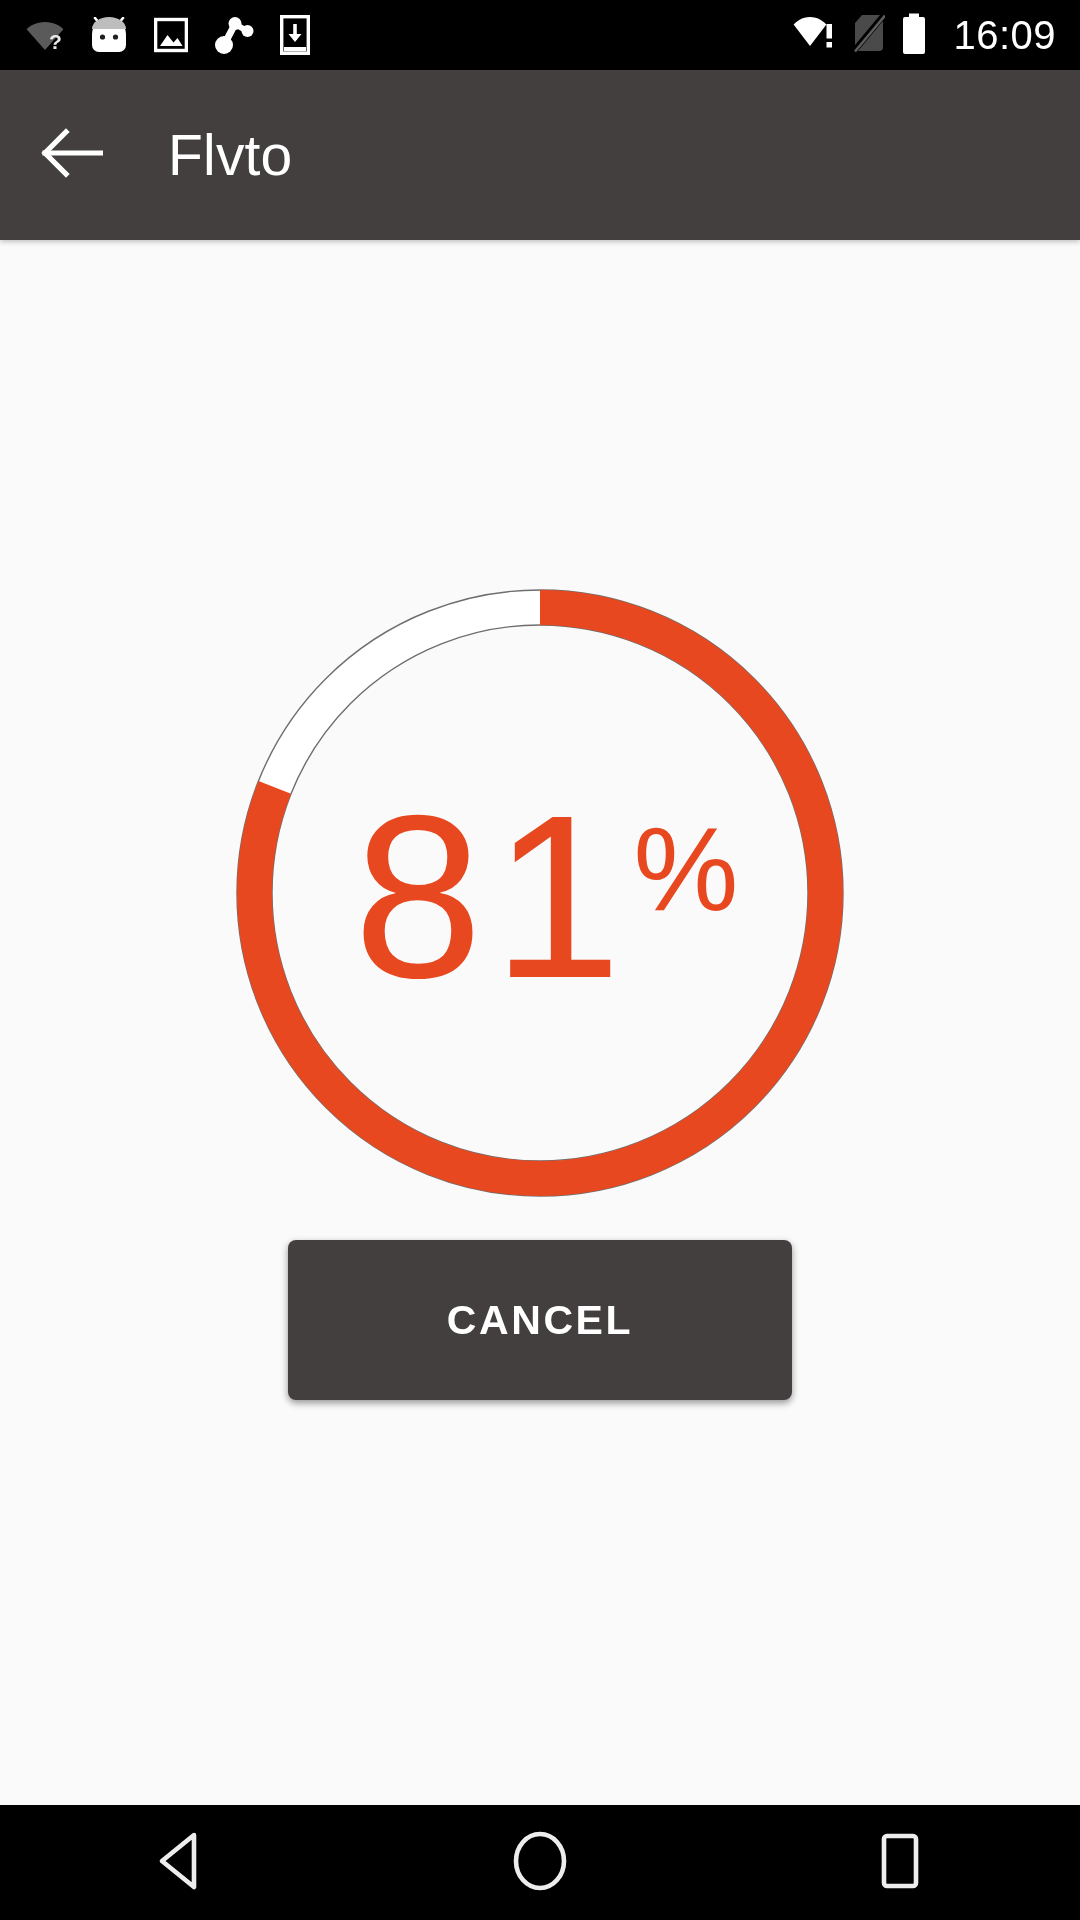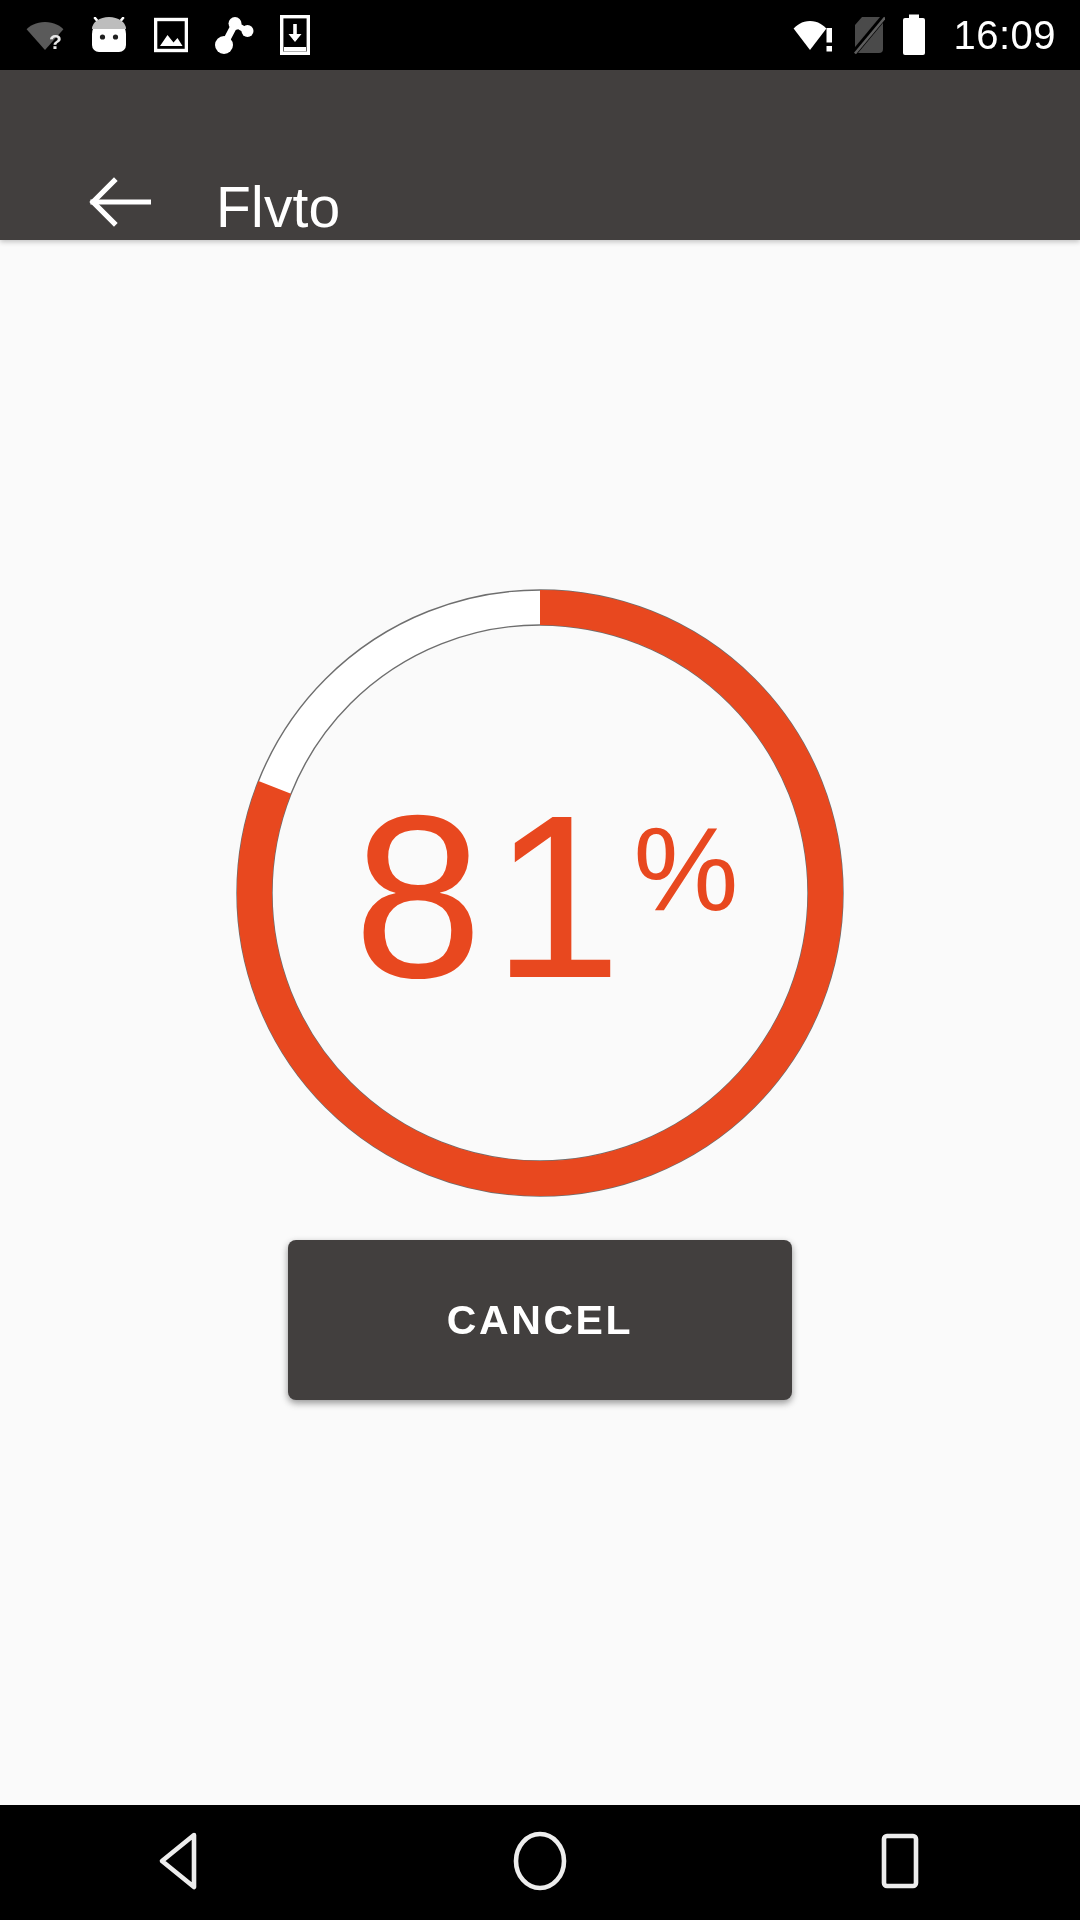--- a/index.html
+++ b/index.html
@@ -32,21 +32,20 @@
     padding: 0 24px 0 26px;
   }
   .status-left {
     display: flex;
     align-items: center;
     gap: 26px;
     flex: 1;
   }
   .status-right {
     display: flex;
-    align-items: center;
     gap: 16px;
   }
   .sicon {
     display: block;
     line-height: 0;
   }
   .clock {
     color: #ffffff;
     font-size: 40px;
     font-weight: 400;
@@ -56,23 +55,23 @@
   }
 
   
   .app-bar {
     position: absolute;
     top: 70px; left: 0;
     width: 1080px;
     height: 170px;
     background: #423F3E;
     display: flex;
-    align-items: flex-end;
+    align-items: center;
     box-sizing: border-box;
-    padding-left: 84px;
+    padding-left: 36px;
     box-shadow: 0 2px 5px rgba(0,0,0,0.22);
     z-index: 5;
   }
   .back-btn {
     width: 72px;
     height: 72px;
     display: flex;
     align-items: center;
     justify-content: center;
     cursor: pointer;

